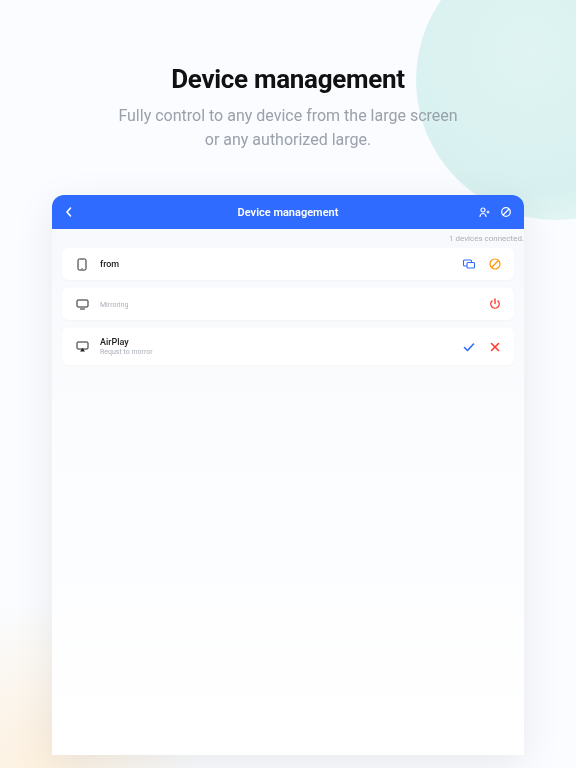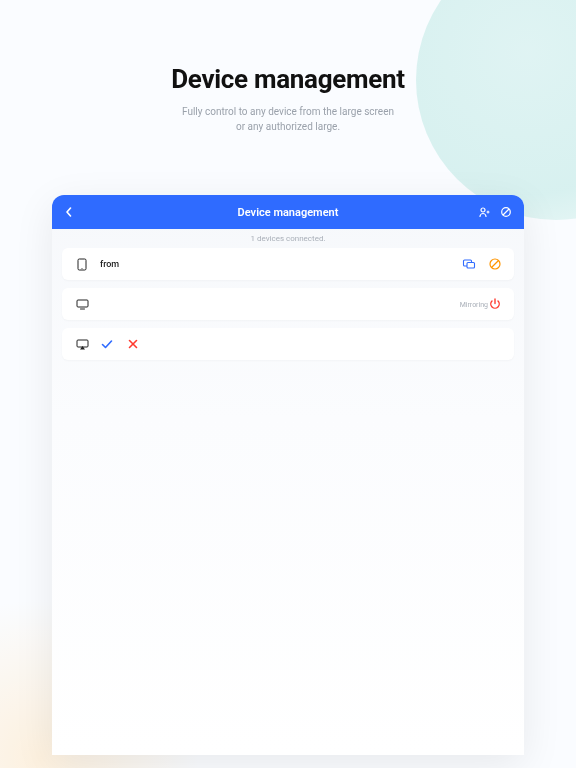--- a/index.html
+++ b/index.html
@@ -38,21 +38,21 @@
     z-index: 2;
   }
   .hero h1 {
     font-size: 26px;
     font-weight: 700;
     color: #111;
     letter-spacing: -0.3px;
   }
   .hero p {
     margin-top: 10px;
-    font-size: 10px;
+    font-size: 16px;
     color: #9aa1ab;
     line-height: 1.5;
   }
   .panel {
     position: absolute;
     left: 50%;
     top: 195px;
     transform: translateX(-50%);
     width: 472px;
     height: 560px;
@@ -78,21 +78,21 @@
     text-align: center;
     pointer-events: none;
   }
   .panel-header .left, .panel-header .right {
     display: flex;
     gap: 10px;
     align-items: center;
     z-index: 2;
   }
   .status-line {
-    text-align: center;
+    text-align: right;
     font-size: 8px;
     color: #a9afb8;
     padding: 5px 0;
   }
   .device-list {
     padding: 0 10px;
   }
   .device-row {
     background: #fff;
     border-radius: 6px;
@@ -116,21 +116,20 @@
   }
   .device-name {
     font-size: 9px;
     color: #222;
     font-weight: 500;
   }
   .device-sub {
     font-size: 7px;
     color: #a9afb8;
     margin-top: 1px;
-    text-align: right;
   }
   .device-actions {
     display: flex;
     align-items: center;
     gap: 12px;
   }
   svg { display: block; }
 </style>
 </head>
 <body>
@@ -224,20 +223,24 @@
       </div>
     </div>
 
     <div class="device-row">
       <div class="device-icon">
         <svg width="13" height="11" viewBox="0 0 13 11">
           <rect x="1" y="1" width="11" height="7" rx="1" stroke="#222" stroke-width="1" fill="none"></rect>
           <path d="M6.5 7 L4 10.5 L9 10.5 Z" fill="#222"></path>
         </svg>
       </div>
+      <div class="device-text">
+        <span class="device-name">AirPlay</span>
+        <span class="device-sub">Requst to morror</span>
+      </div>
       <div class="device-actions">
         <span>
           <svg width="14" height="14" viewBox="0 0 14 14">
             <path d="M2.5 7.5 L5.5 10.5 L11.5 4" stroke="#2f6bff" stroke-width="1.6" fill="none" stroke-linecap="round" stroke-linejoin="round"></path>
           </svg>
         </span>
         <span>
           <svg width="14" height="14" viewBox="0 0 14 14">
             <line x1="3.5" y1="3.5" x2="10.5" y2="10.5" stroke="#ff3b30" stroke-width="1.6" stroke-linecap="round"></line>
             <line x1="10.5" y1="3.5" x2="3.5" y2="10.5" stroke="#ff3b30" stroke-width="1.6" stroke-linecap="round"></line>

